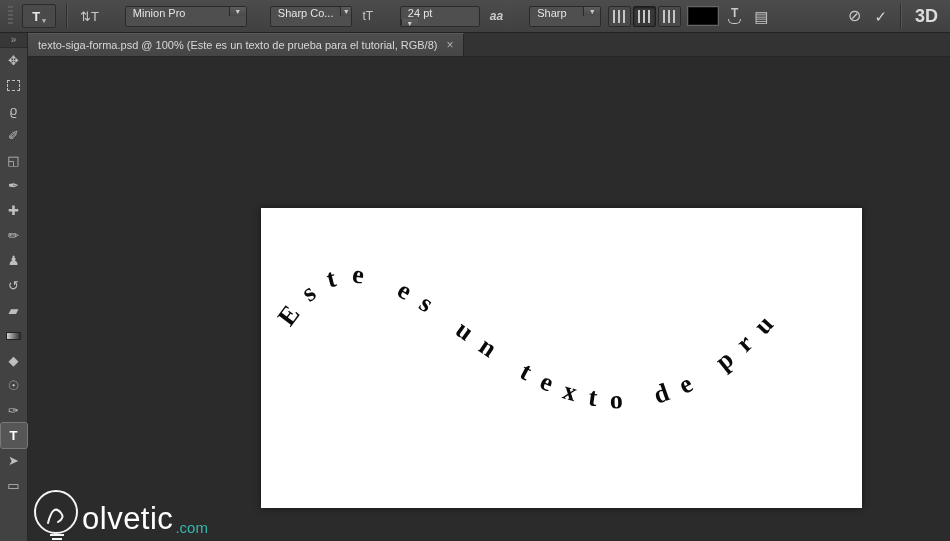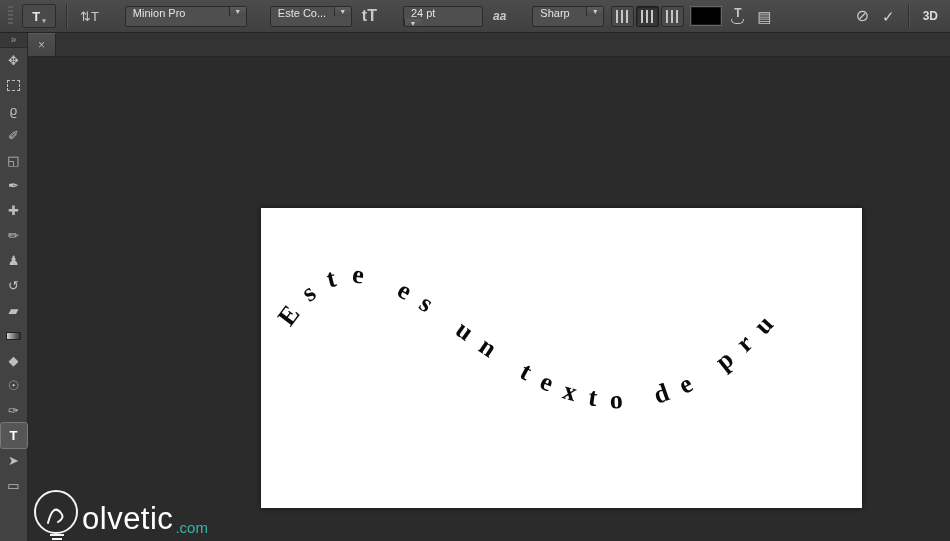--- a/index.html
+++ b/index.html
@@ -46,41 +46,41 @@
     font-size:11px; color:#e4e4e4; white-space:nowrap; flex:1;
   }
   .combo .arrow {
     width:17px; border-left:1px solid #2a2a2a; background:linear-gradient(#5c5c5c,#4a4a4a);
     display:flex; align-items:center; justify-content:center; font-size:8px; color:#cfcfcf;
   }
   .combo.font-family { width:122px; }
   .combo.font-style  { width:82px;  }
   .combo.font-size   { width:80px;flex-direction:column;  }
   .combo.antialias   { width:72px;  }
-  .tT { font-size:16px; font-weight:bold; letter-spacing:0; }
+  .tT { font-size:12px; font-weight:normal; letter-spacing:0; }
   .aa { font-size:12px; font-style:italic; font-weight:bold;text-align:center; }
   .align-group { display:flex; gap:2px; }
   .align-btn {
     width:23px; height:21px; border:1px solid #2a2a2a; border-radius:2px;
     background:#4a4a4a; display:flex; align-items:center; justify-content:center;
   }
   .align-btn.selected { background:#383838; border-color:#1d1d1d; box-shadow:inset 0 1px 2px rgba(0,0,0,.5); }
   .stripes { width:13px; height:13px; background:repeating-linear-gradient(90deg,#c6c6c6 0 2px, transparent 2px 5px); }
   .color-swatch {
     width:30px; height:18px; border:1px solid #1b1b1b; box-shadow:0 0 0 1px #666;
     background:#000;
   }
   .warp-btn { display:flex; flex-direction:column; align-items:center; color:#c9c9c9; padding:0 3px; }
   .warp-btn .warp-t { font-size:12px; font-weight:bold; line-height:10px; }
   .warp-btn .warp-arc { width:13px; height:5px; border:1.5px solid #c9c9c9; border-top:none; border-radius:0 0 9px 9px; margin-top:1px; }
   .panels-btn { font-size:15px; color:#c9c9c9; }
   .spacer { flex:1; }
   .cancel-icon { font-size:16px; color:#c9c9c9; }
   .commit-icon { font-size:15px; color:#d6d6d6; }
-  .threed { font-size:12px; font-weight:bold; color:#dcdcdc; padding:0 4px; }
+  .threed { font-size:18px; font-weight:bold; color:#dcdcdc; padding:0 4px; }
 
   
   .workspace { display:flex; height:508px; }
 
   .toolbox {
     width:28px; background:#424242; border-right:1px solid #272727;
     display:flex; flex-direction:column; align-items:center; flex:0 0 auto;
     z-index:4;
   }
   .toolbox-header {
@@ -150,21 +150,21 @@
   <div class="sep"></div>
 
   <div class="bar-icon">⇅T</div>
 
   <div class="combo font-family">
     <span class="val">Minion Pro</span>
     <span class="arrow">▾</span>
   </div>
 
   <div class="combo font-style">
-    <span class="val">Este Co...</span>
+    <span class="val">Sharp Co...</span>
     <span class="arrow">▾</span>
   </div>
 
   <div class="bar-icon tT">tT</div>
 
   <div class="combo font-size">
     <span class="val">24 pt</span>
     <span class="arrow">▾</span>
   </div>
 
@@ -231,20 +231,21 @@
         <div class="tool selected">T</div>
         <div class="tool">➤</div>
         <div class="tool">▭</div>
       </div>
   </div>
 
   <div class="doc-column">
 
     <div class="tab-bar">
       <div class="doc-tab">
+        <span>texto-siga-forma.psd @ 100% (Este es un texto de prueba para el tutorial, RGB/8)</span>
         <span class="tab-close">×</span>
       </div>
     </div>
 
     <div class="canvas-area">
       <div class="canvas" style="background: rgb(255, 255, 255);">
         <svg viewBox="0 0 601 300">
           <path id="textcurve" d="M 30 120 C 140 -60 280 380 520 110" fill="none" stroke="none"></path>
           <text>
             <textPath href="#textcurve">Este es un texto de prueba</textPath>

